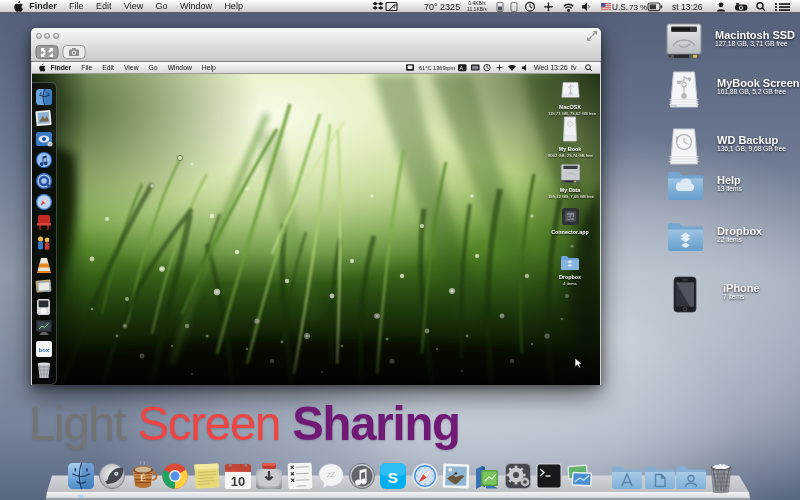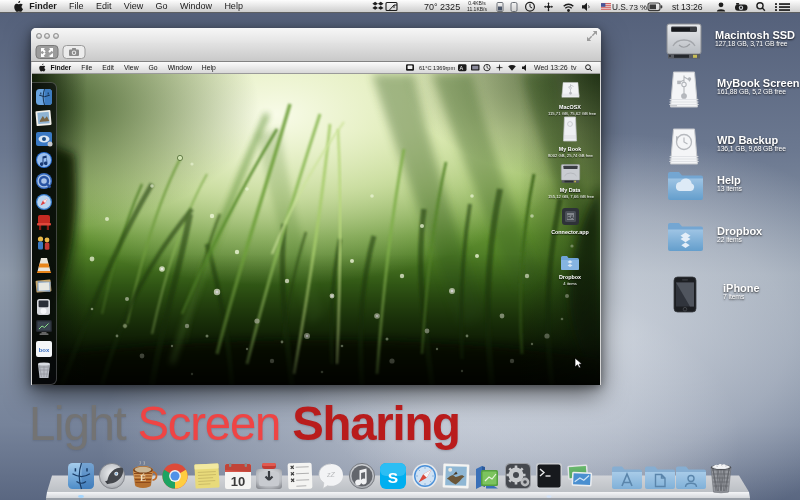--- a/index.html
+++ b/index.html
@@ -27,21 +27,21 @@
 #idock{position:absolute;left:0;top:20px;width:25px;height:303px;z-index:6;background:rgba(10,12,14,.62);border:1px solid rgba(255,255,255,.22);border-left:0;border-radius:0 6px 6px 0}
 
 .hicon{position:absolute;color:#fff}
 .hicon .txt{position:absolute;left:50px;top:7px;white-space:nowrap}
 .hicon .lab{font-weight:bold;font-size:11px;text-shadow:0 1px 2px rgba(0,0,0,.8);line-height:10px}
 .hicon .sub{font-size:6.8px;letter-spacing:-.1px;text-shadow:0 1px 2px rgba(0,0,0,.8);line-height:8px}
 
 #btitle{position:absolute;left:29px;top:396px;font-size:47.3px;color:#d3d8df;letter-spacing:-1.2px;text-shadow:0 1px 2px rgba(80,90,105,.35)}
 #btitle .w1{font-weight:400;color:#737373}
 #btitle .w2{font-weight:400;color:#ef4444}
-#btitle .w3{font-weight:700;color:#b91c1c}
+#btitle .w3{font-weight:700;color:#701a75}
 
 #dock{position:absolute;left:0;top:455px;width:800px;height:45px;z-index:3}
 </style></head>
 <body>
 
 <div id="mbar">
  <div class="l">
   <svg width="9" height="12" viewBox="0 0 11 15.5" style="margin-left:14px">
         <path d="M7.6 1.1c-.62.04-1.36.43-1.8.97-.4.48-.74 1.2-.61 1.9.69.05 1.4-.35 1.84-.89.44-.53.73-1.24.57-1.98zM9.44 8.84c-.02-1.76 1.43-2.6 1.5-2.64-.82-1.2-2.09-1.36-2.54-1.38-1.08-.11-2.1.63-2.65.63-.55 0-1.39-.61-2.28-.59-1.17.02-2.25.68-2.85 1.73-1.22 2.12-.31 5.25.87 6.97.58.84 1.27 1.79 2.18 1.75.88-.04 1.21-.57 2.27-.57s1.36.57 2.29.55c.95-.02 1.54-.86 2.11-1.7.67-.98.94-1.93.95-1.98-.02-.01-1.83-.7-1.85-2.77z" fill="#1a1a1a"></path>
       </svg>

